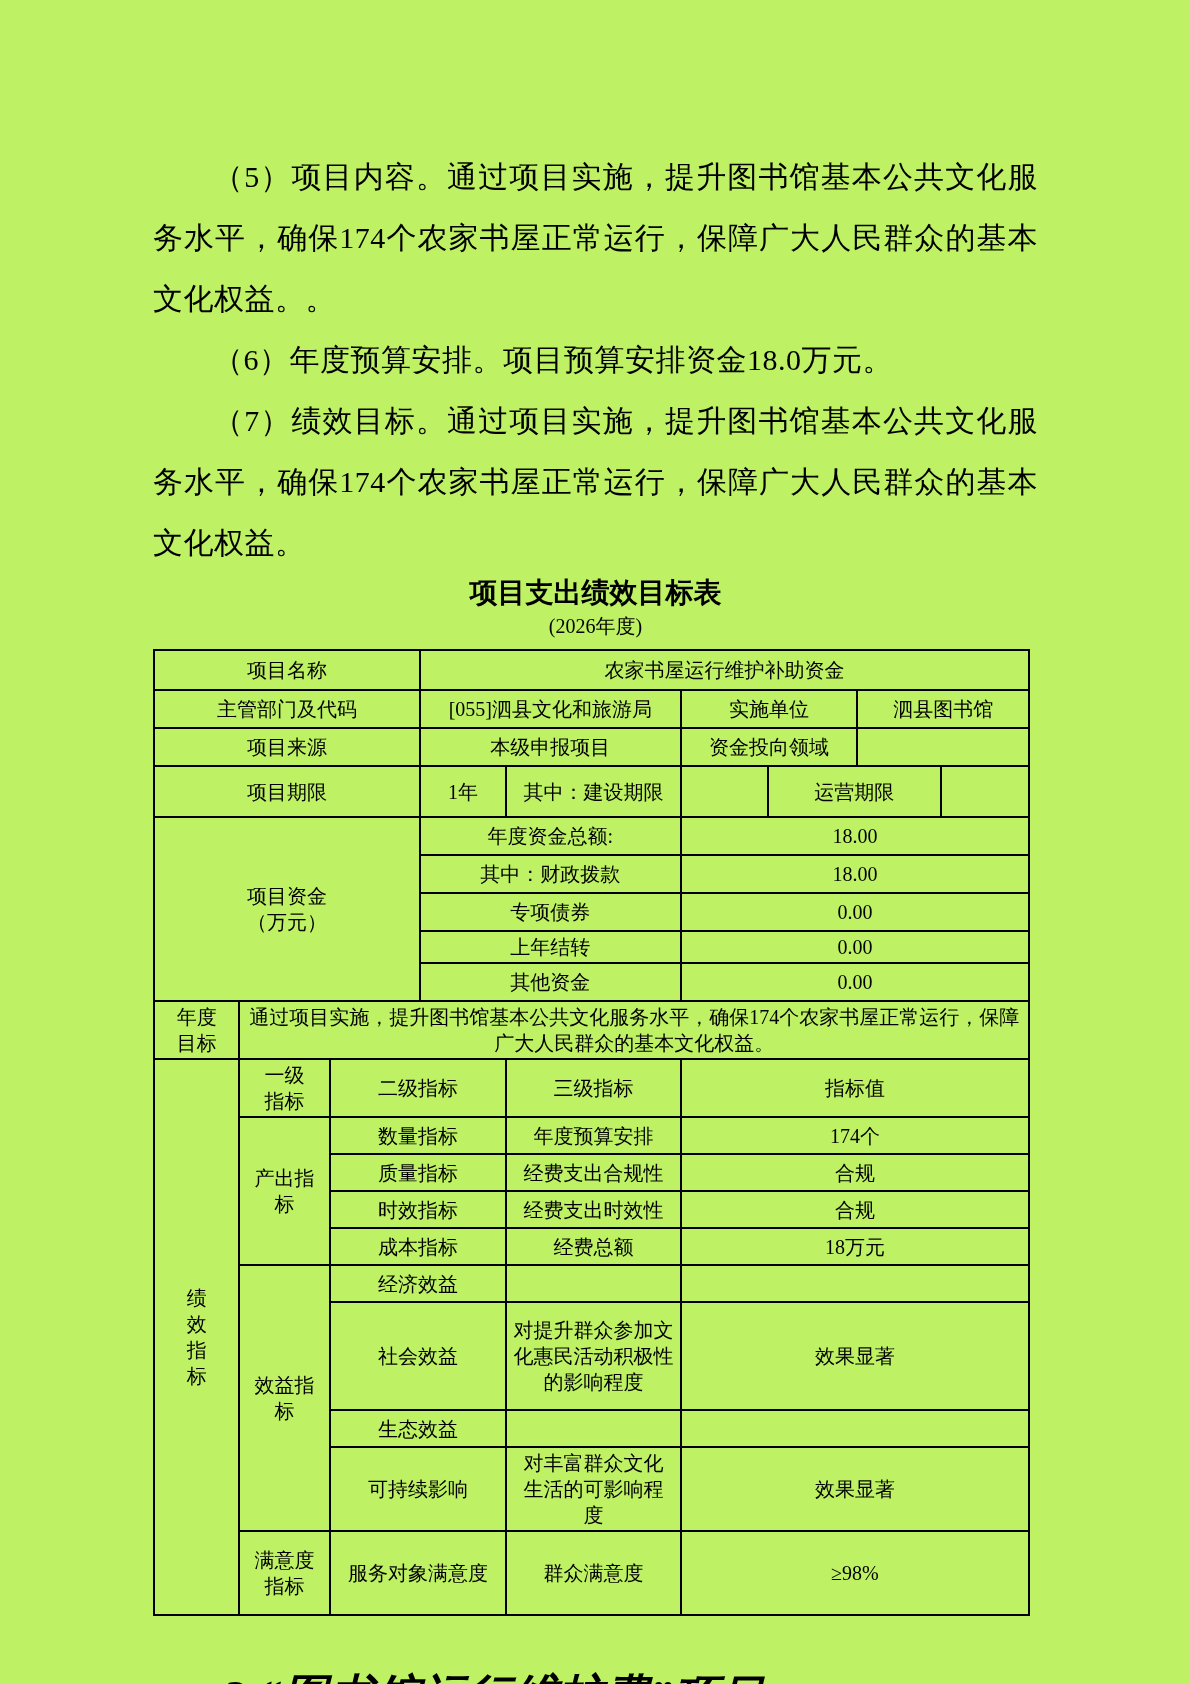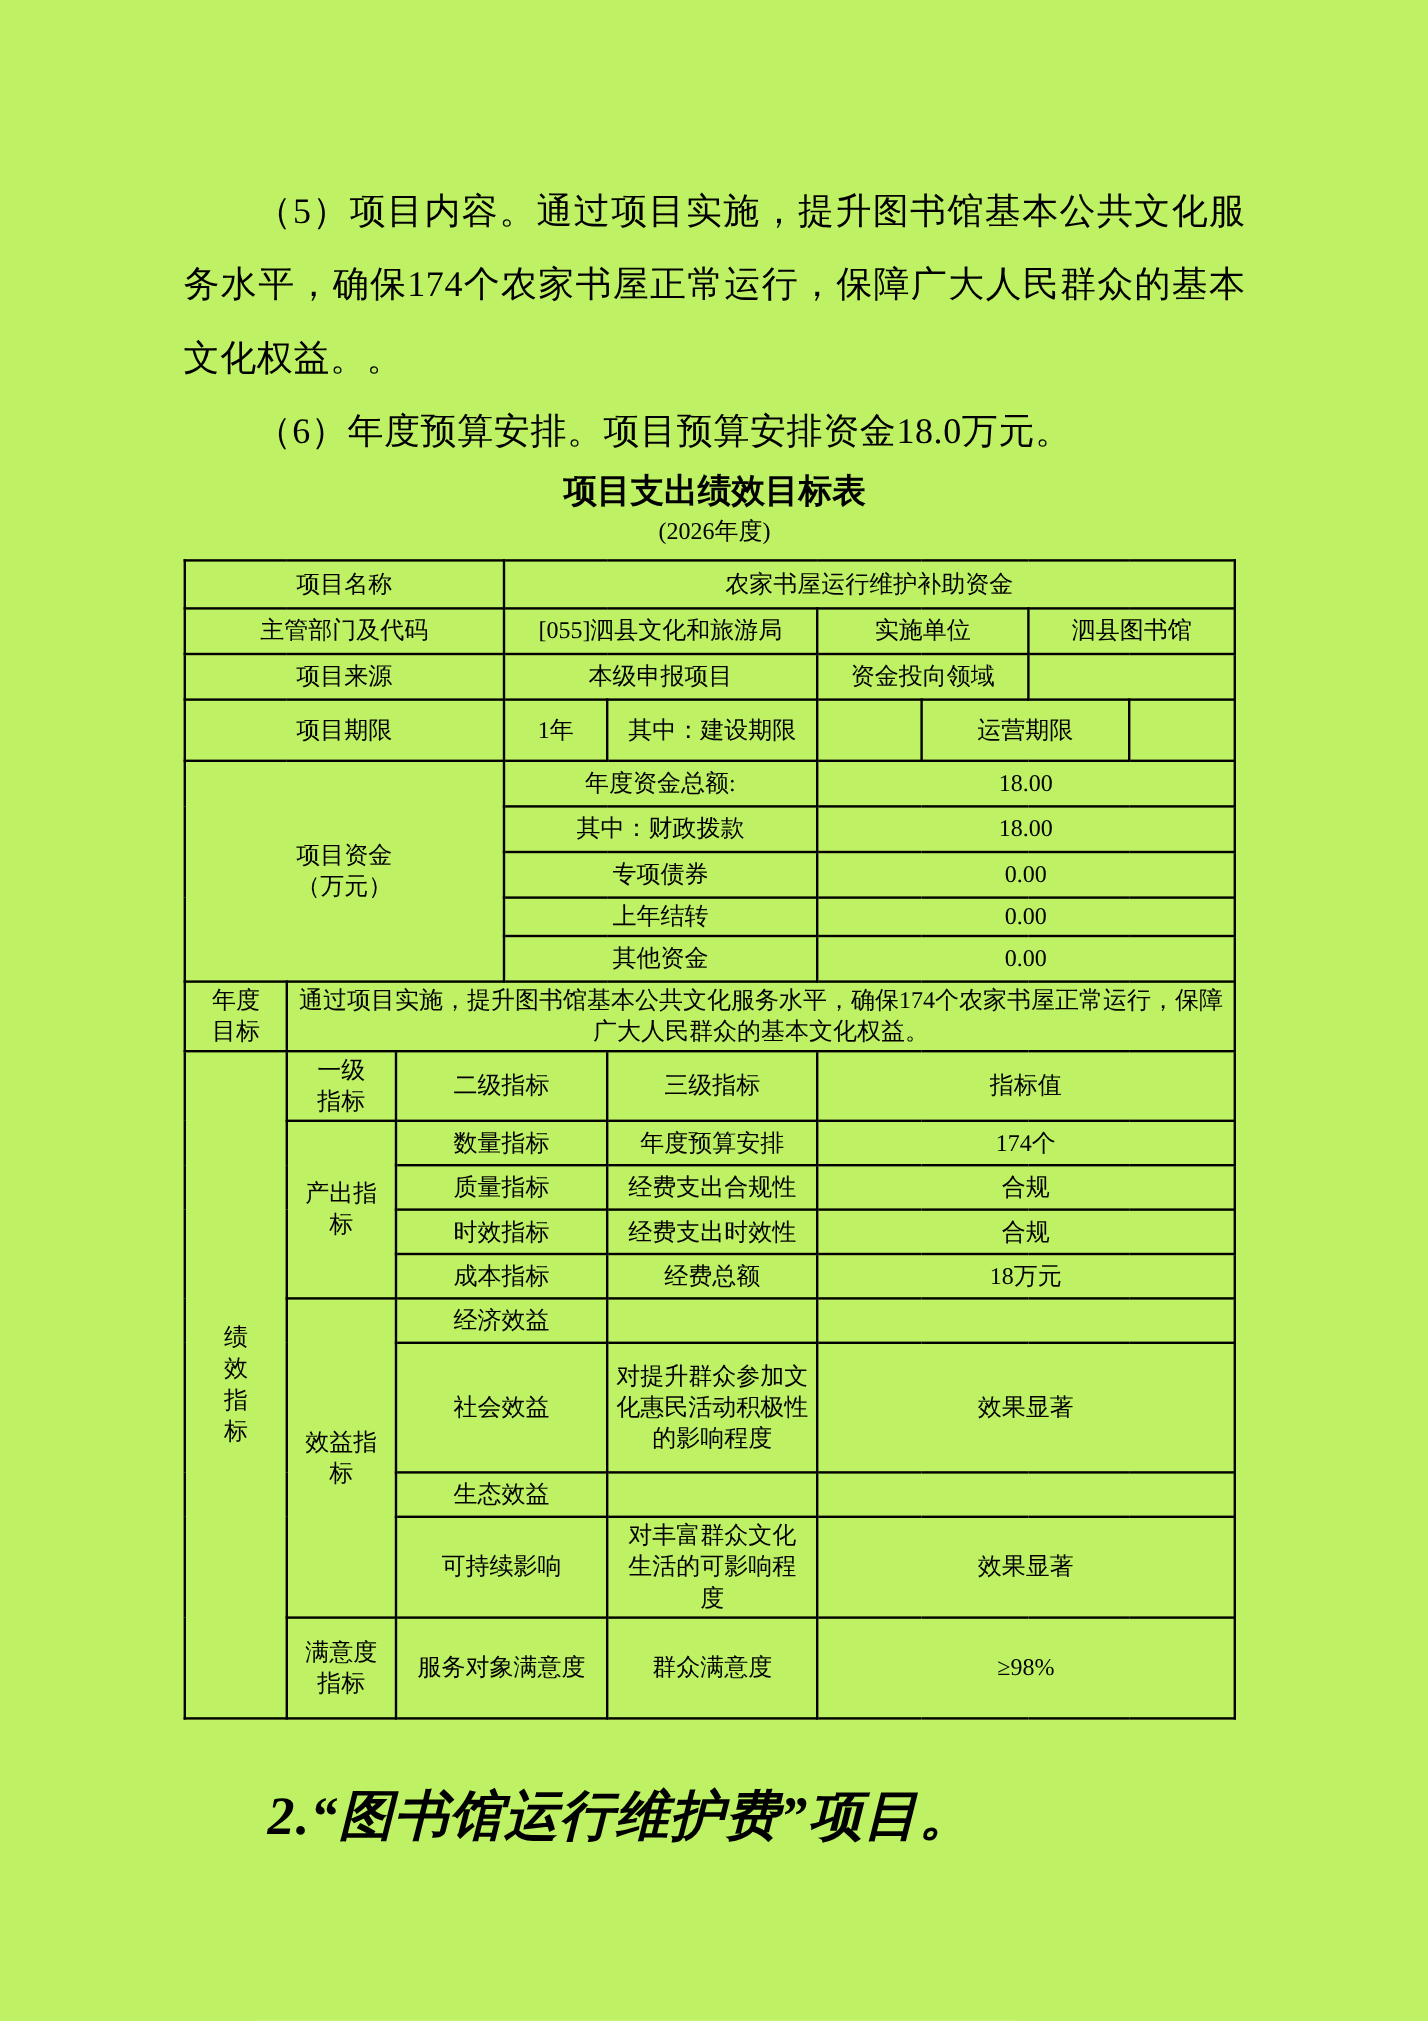--- a/index.html
+++ b/index.html
@@ -38,20 +38,21 @@
   }
 </style>
 </head>
 <body>
 
 <div class="page">
   <div class="content">
 
     <p class="body">（5）项目内容。通过项目实施，提升图书馆基本公共文化服务水平，确保174个农家书屋正常运行，保障广大人民群众的基本文化权益。。</p>
     <p class="body">（6）年度预算安排。项目预算安排资金18.0万元。</p>
+    <p class="body">（7）绩效目标。通过项目实施，提升图书馆基本公共文化服务水平，确保174个农家书屋正常运行，保障广大人民群众的基本文化权益。</p>
 
     <div class="tbl-title">项目支出绩效目标表</div>
     <div class="tbl-subtitle">(2026年度)</div>
 
     <table class="main">
       <colgroup>
         <col style="width:85px">
           <col style="width:90px">
           <col style="width:90px">
         <col style="width:86px">

